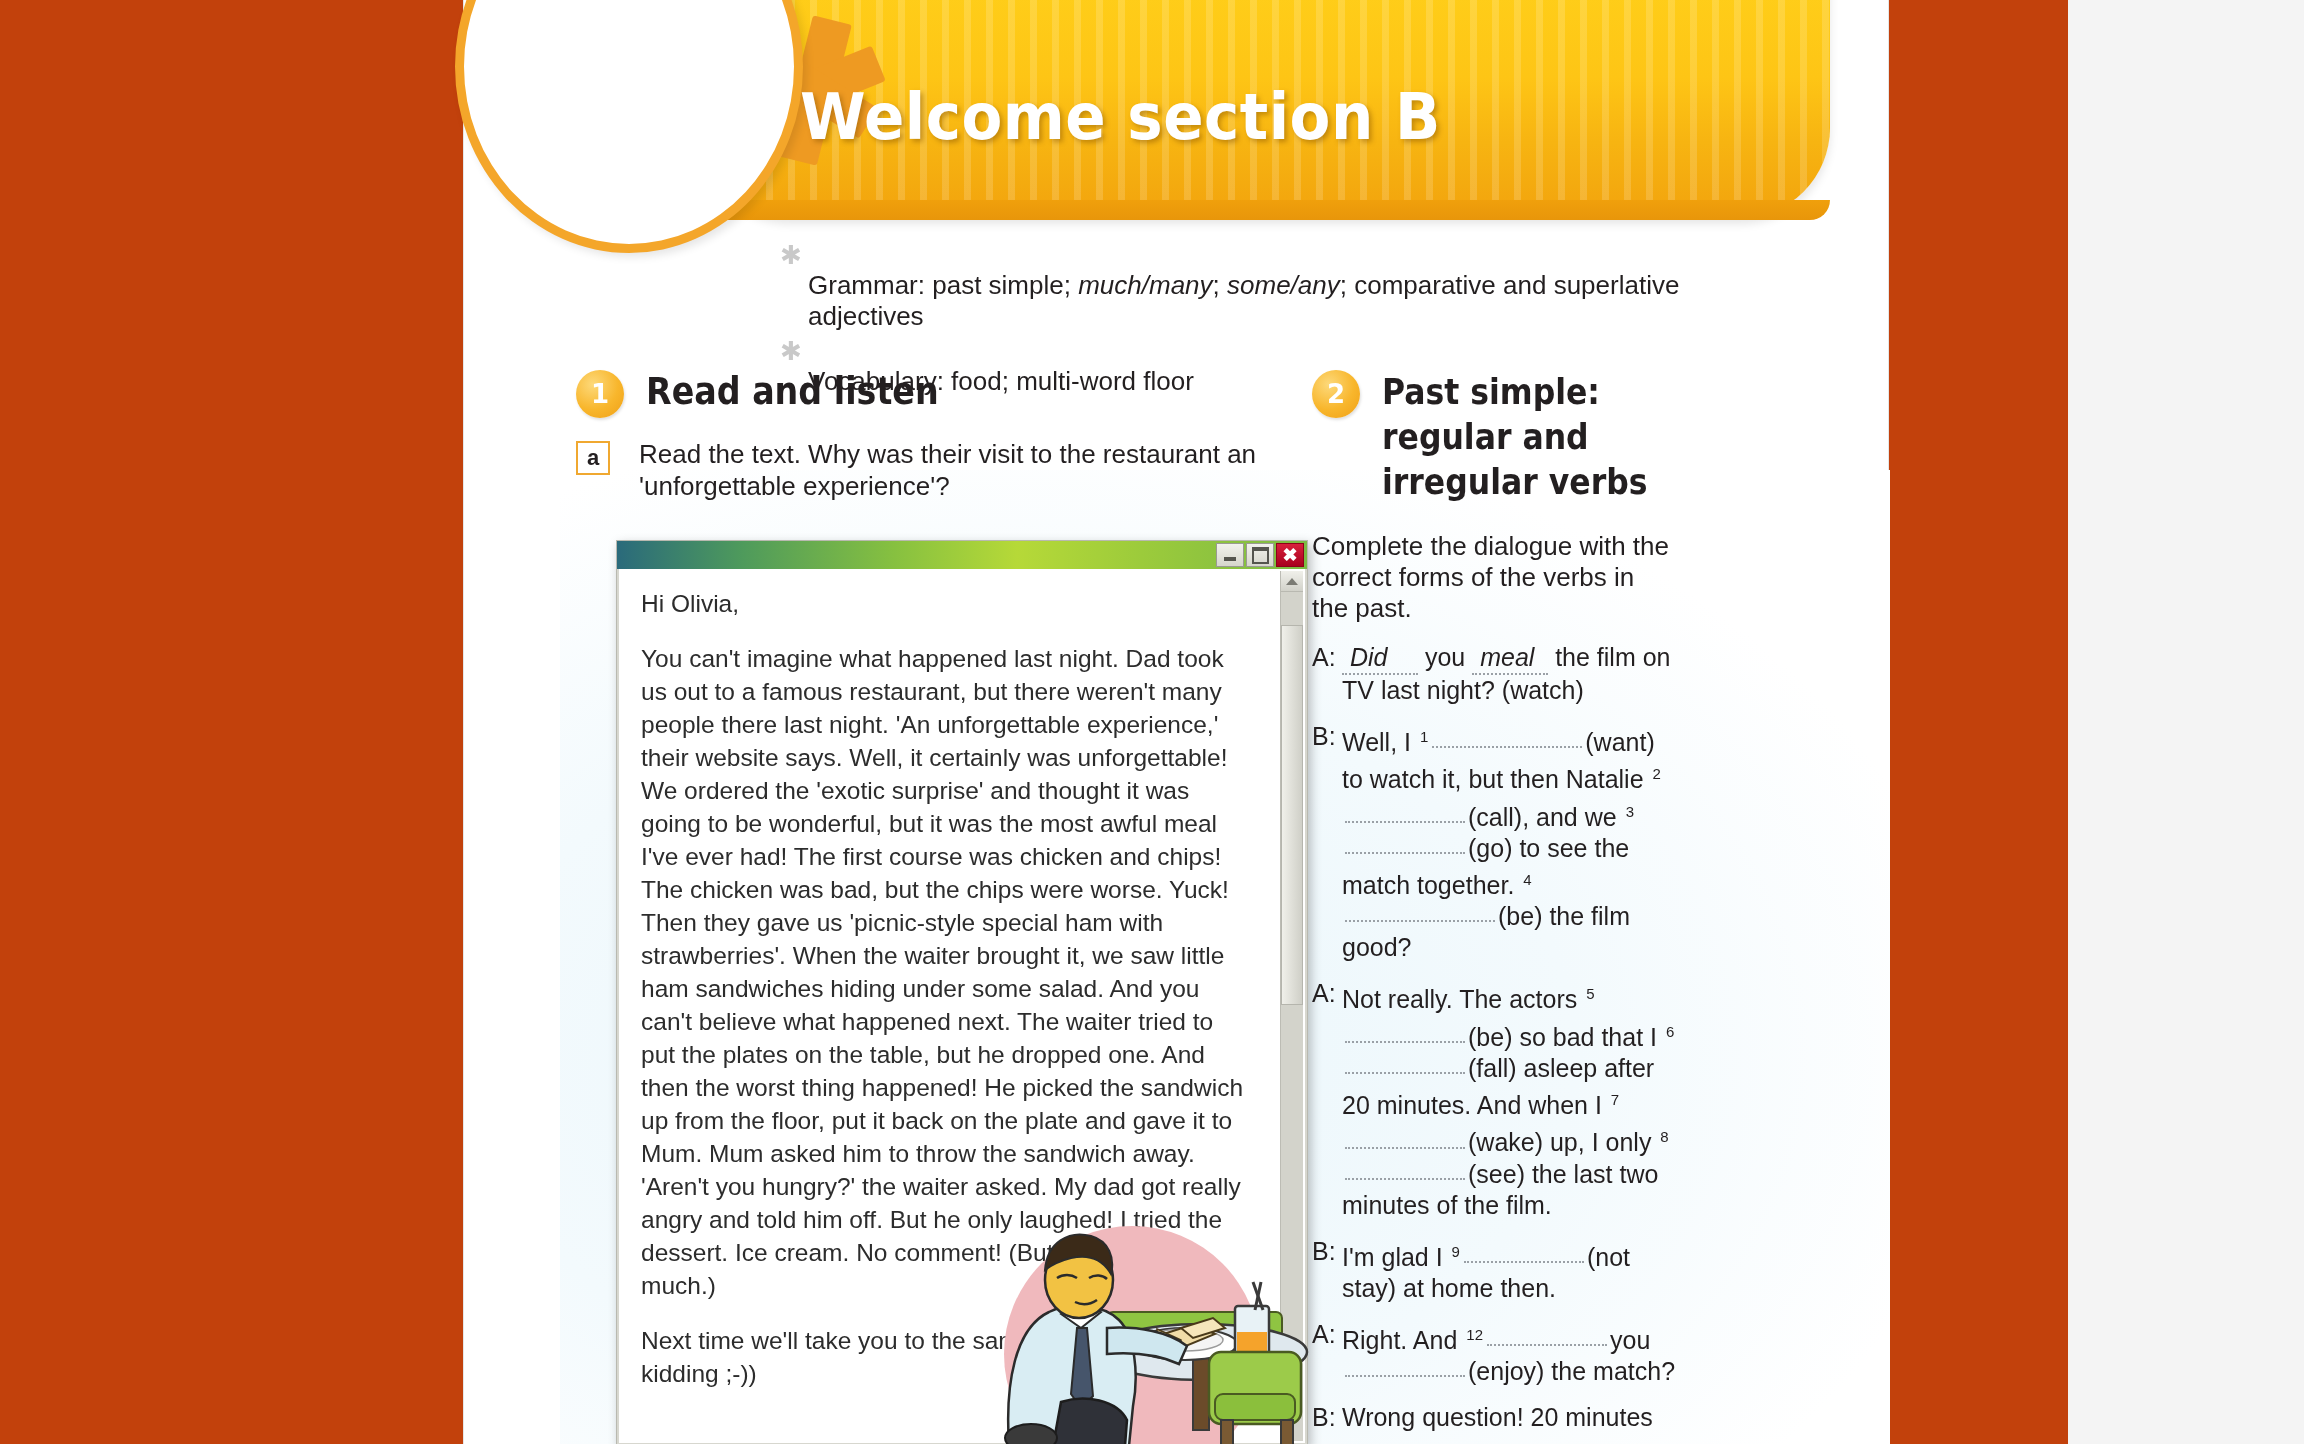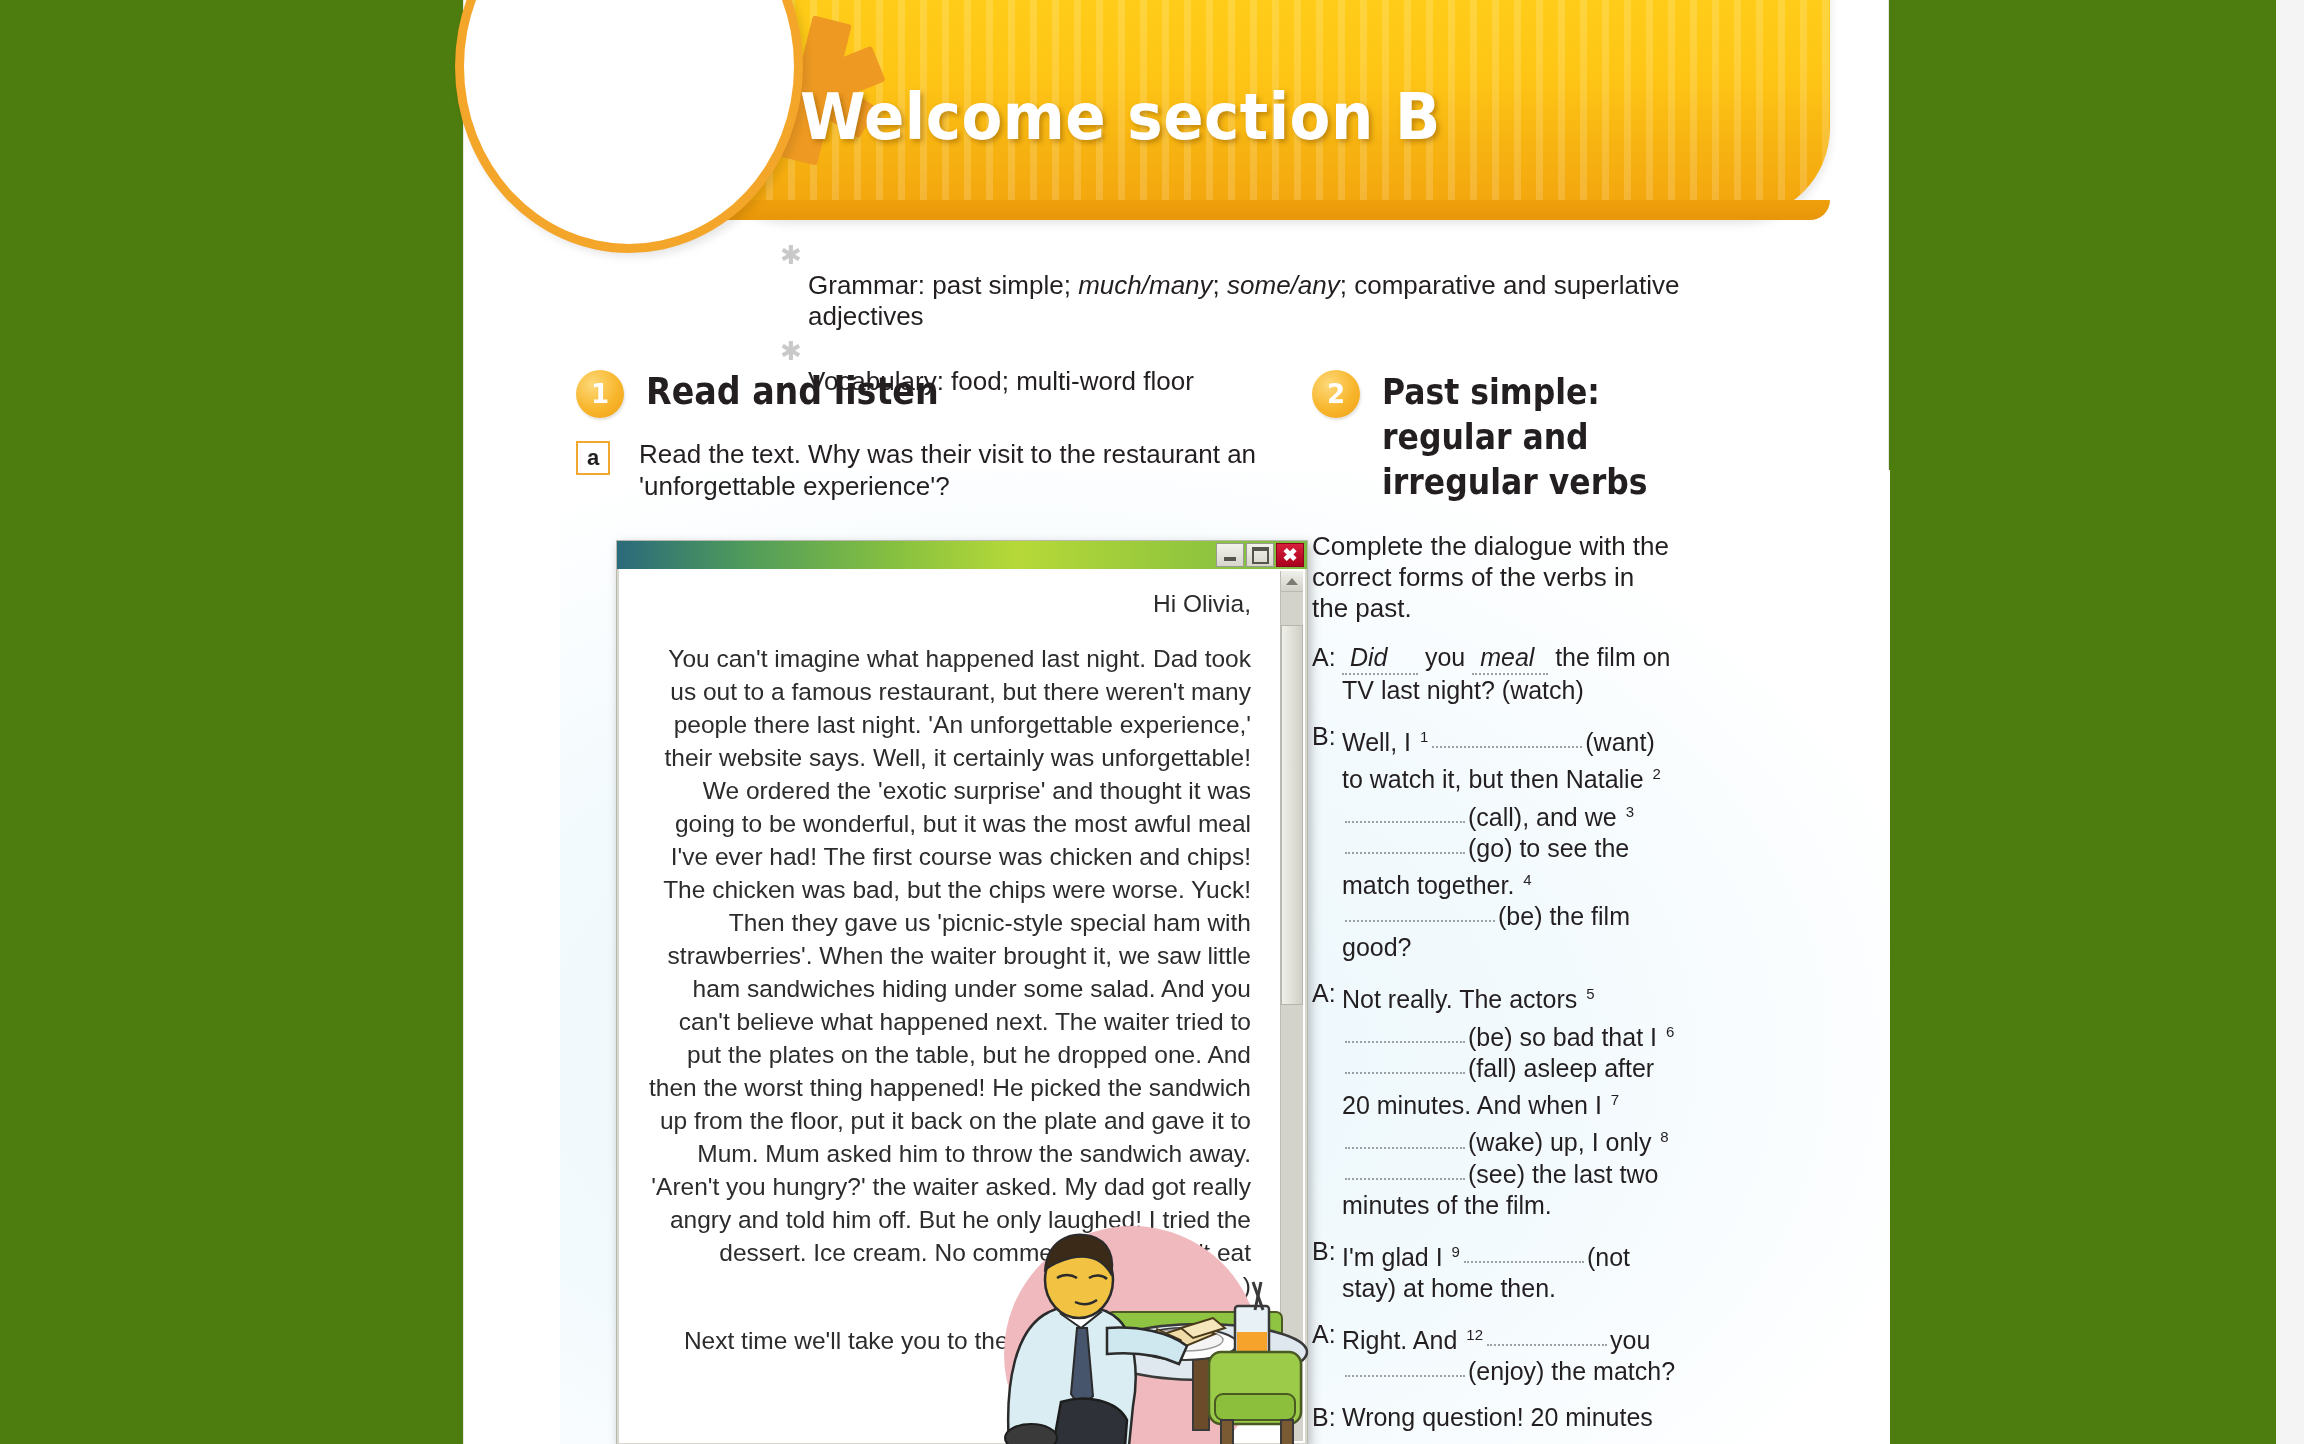--- a/index.html
+++ b/index.html
@@ -3,23 +3,23 @@
 <meta charset="utf-8">
 <style>
   html, body {
     margin: 0;
     padding: 0;
     background: #f4f4f4;
     font-family: "Liberation Sans", sans-serif;
   }
   #page {
     position: relative;
-    width: 2276px;
+    width: 2068px;
     height: 1444px;
-    background: #4d7c0f;
+    background: #c2410c;
     overflow: hidden;
   }
   
   .page-sheet {
     position: absolute;
     left: 464px;
     top: 0;
     width: 1424px;
     height: 1444px;
     background: #ffffff;
@@ -222,21 +222,20 @@
   .win-min-glyph { width: 12px; height: 4px; background: #55554e; margin-top: 8px; }
   .win-max-glyph { width: 13px; height: 11px; border: 2px solid #55554e; border-top-width: 4px; }
   .mail-body-wrap {
     position: relative;
     height: 876px;
     background: #ffffff;
     border: 2px solid #d7d7cf;
     border-top: none;
     box-sizing: border-box;
     overflow: hidden;
-    text-align: right;
   }
   .mail-text {
     position: absolute;
     left: 22px;
     top: 18px;
     width: 610px;
     font-family: "Liberation Sans", sans-serif;
     font-size: 24.5px;
     line-height: 33px;
     color: #2c2c2c;

